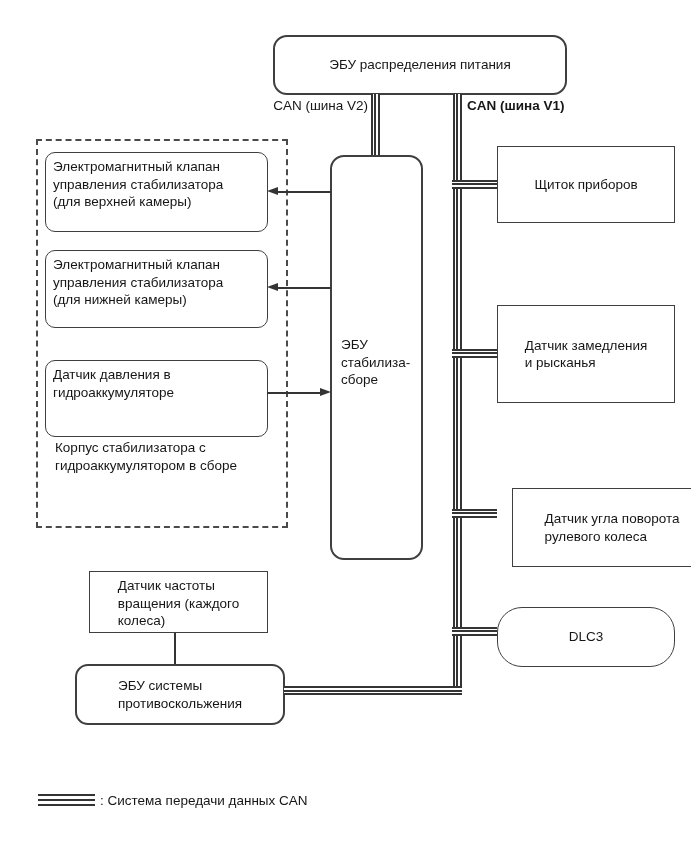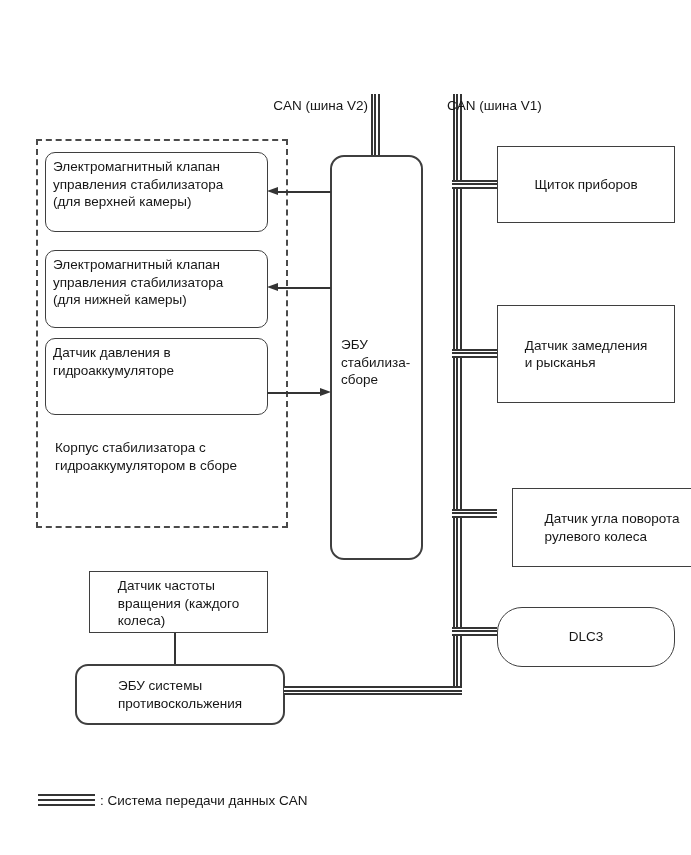--- a/index.html
+++ b/index.html
@@ -78,40 +78,43 @@
       var(--line) 0 2.5px,#fff 2.5px 4.8px,
       var(--line) 4.8px 7.3px,#fff 7.3px 9.6px,
       var(--line) 9.6px 12px);
   }
 </style>
 </head>
 <body>
 
 <div id="canvas">
 
+  <div class="rnode" style="left:273px;top:35px;width:294px;height:60px;">
+    <span class="txt">ЭБУ распределения питания</span>
+  </div>
 
   <div class="bus-v" style="left:371px;top:94px;height:62px;"></div>
   <div class="bus-v" style="left:453px;top:94px;height:601px;"></div>
 
   <div class="free-label" style="left:272px;top:97px;width:96px;text-align:right;">CAN (шина V2)</div>
-  <div class="free-label" style="left:447px;top:97px;">CAN (шина V1)</div>
+  <div class="free-label" style="left:467px;top:97px;font-weight:bold;">CAN (шина V1)</div>
 
   <div class="dashed" style="left:36px;top:139px;width:252px;height:389px;"></div>
 
   <div class="node tl" style="left:45px;top:152px;width:223px;height:80px;">
     <span class="txt">Электромагнитный клапан
 управления стабилизатора
 (для верхней камеры)</span>
   </div>
   <div class="node tl" style="left:45px;top:250px;width:223px;height:78px;">
     <span class="txt">Электромагнитный клапан
 управления стабилизатора
 (для нижней камеры)</span>
   </div>
-  <div class="node tl" style="left:45px;top:338px;width:223px;height:77px;">
+  <div class="node tl" style="left:45px;top:360px;width:223px;height:77px;">
     <span class="txt">Датчик давления в
 гидроаккумуляторе</span>
   </div>
   <div class="free-label txt" style="left:55px;top:439px;">Корпус стабилизатора с
 гидроаккумулятором в сборе</div>
 
   <div class="rnode" style="left:330px;top:155px;width:93px;height:405px;justify-content:flex-start;">
     <span class="txt" style="text-align:left;padding-left:9px;padding-top:10px;">ЭБУ
 стабилиза-
 сборе</span>

